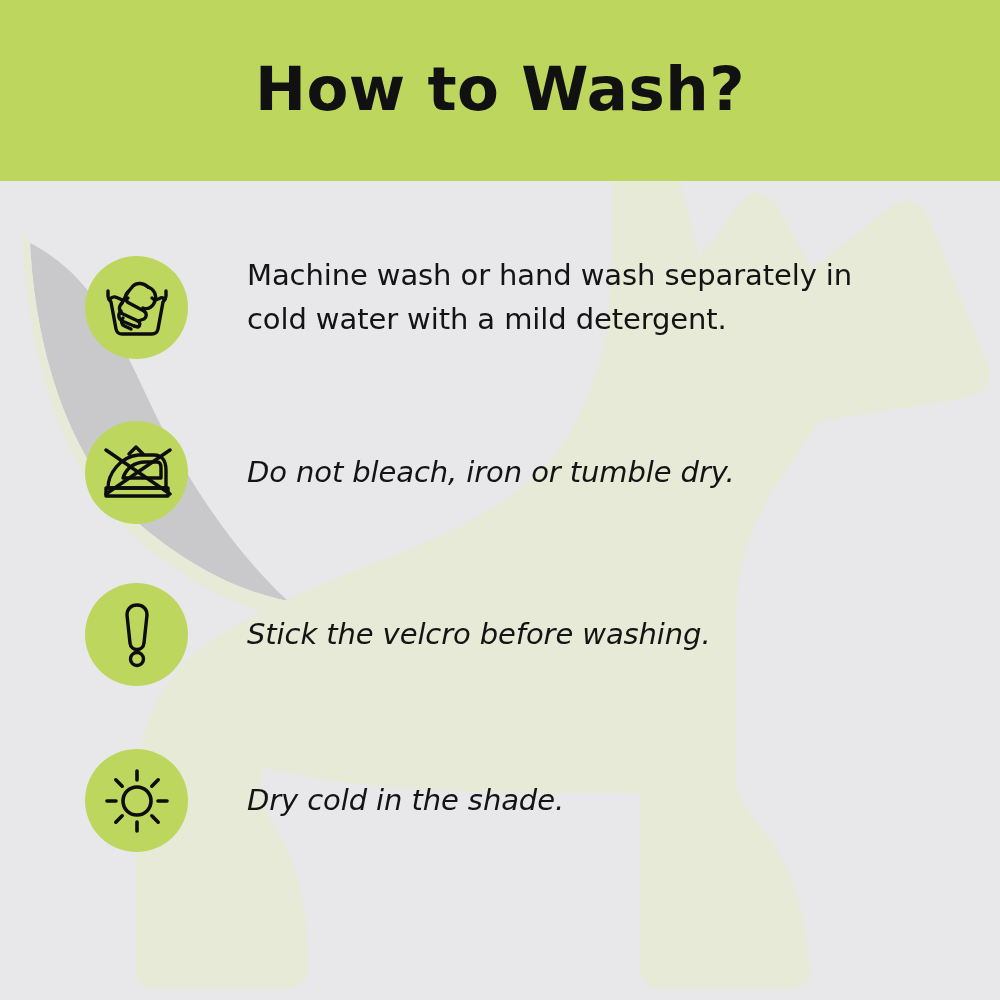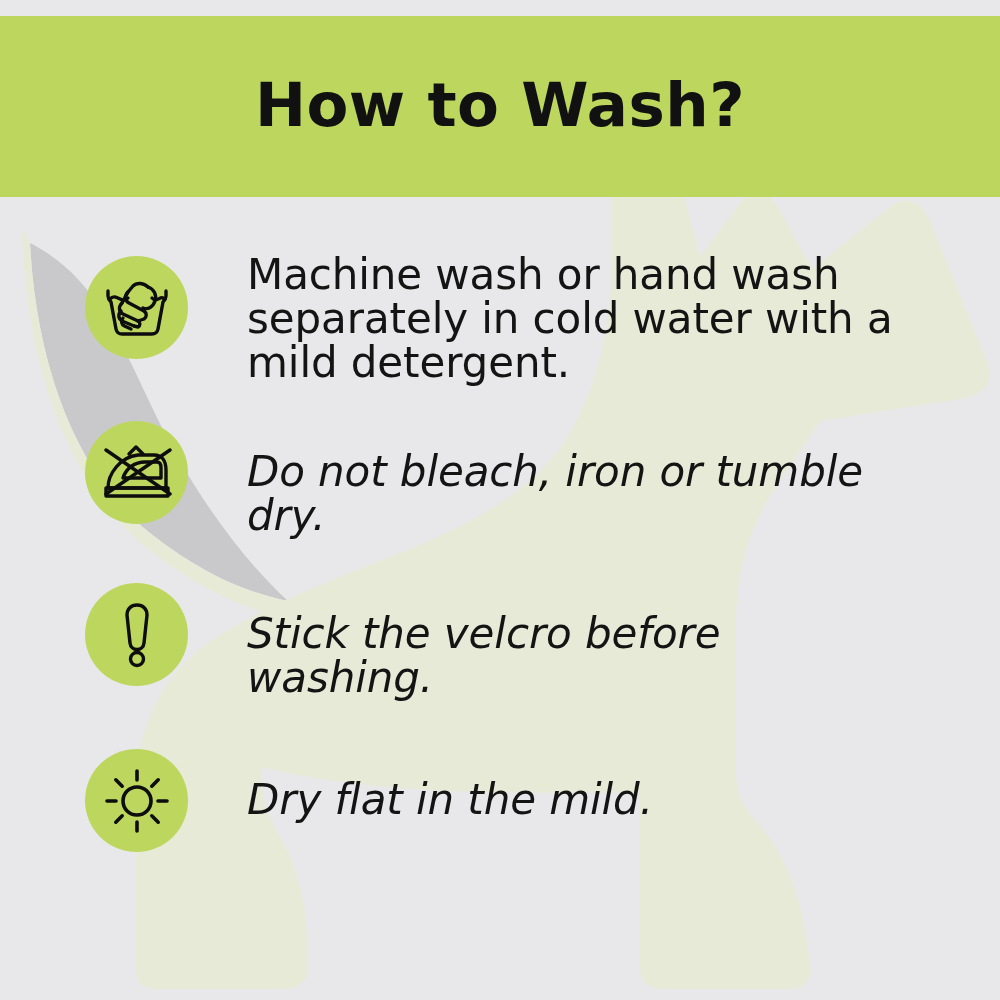--- a/index.html
+++ b/index.html
@@ -29,21 +29,21 @@
     top: 181px;
     width: 1000px;
     height: 819px;
     pointer-events: none;
   }
 
   
   .header-band {
     position: absolute;
     left: 0;
-    top: 16px;
+    top: 0;
     width: 1000px;
     height: 181px;
     background: #bdd75e;
     display: flex;
     align-items: center;
     justify-content: center;
     z-index: 5;
   }
   .header-title {
     font-family: "DejaVu Sans", sans-serif;
@@ -91,21 +91,21 @@
   }
   .icon-badge svg {
     display: block;
   }
 
   .row-text {
     position: absolute;
     left: 247px;
     width: 660px;
     font-family: "DejaVu Sans", sans-serif;
-    font-size: 42px;
+    font-size: 29px;
     font-weight: 400;
     line-height: 44px;
     color: #141414;
     letter-spacing: -0.1px;
   }
   
   .row-2 .row-text,
   .row-3 .row-text,
   .row-4 .row-text {
     top: 29px;
@@ -249,17 +249,17 @@
             <path d="M33 54 L33 63"></path>
             <path d="M3 33 L12 33"></path>
             <path d="M54 33 L63 33"></path>
             <path d="M11.8 11.8 L18.2 18.2"></path>
             <path d="M47.8 47.8 L54.2 54.2"></path>
             <path d="M54.2 11.8 L47.8 18.2"></path>
             <path d="M18.2 47.8 L11.8 54.2"></path>
           </g>
         </svg>
       </div>
-      <div class="row-text">Dry flat in the mild.</div>
+      <div class="row-text">Dry cold in the shade.</div>
     </div>
 
   </div>
 </div>
 
 </body></html>

